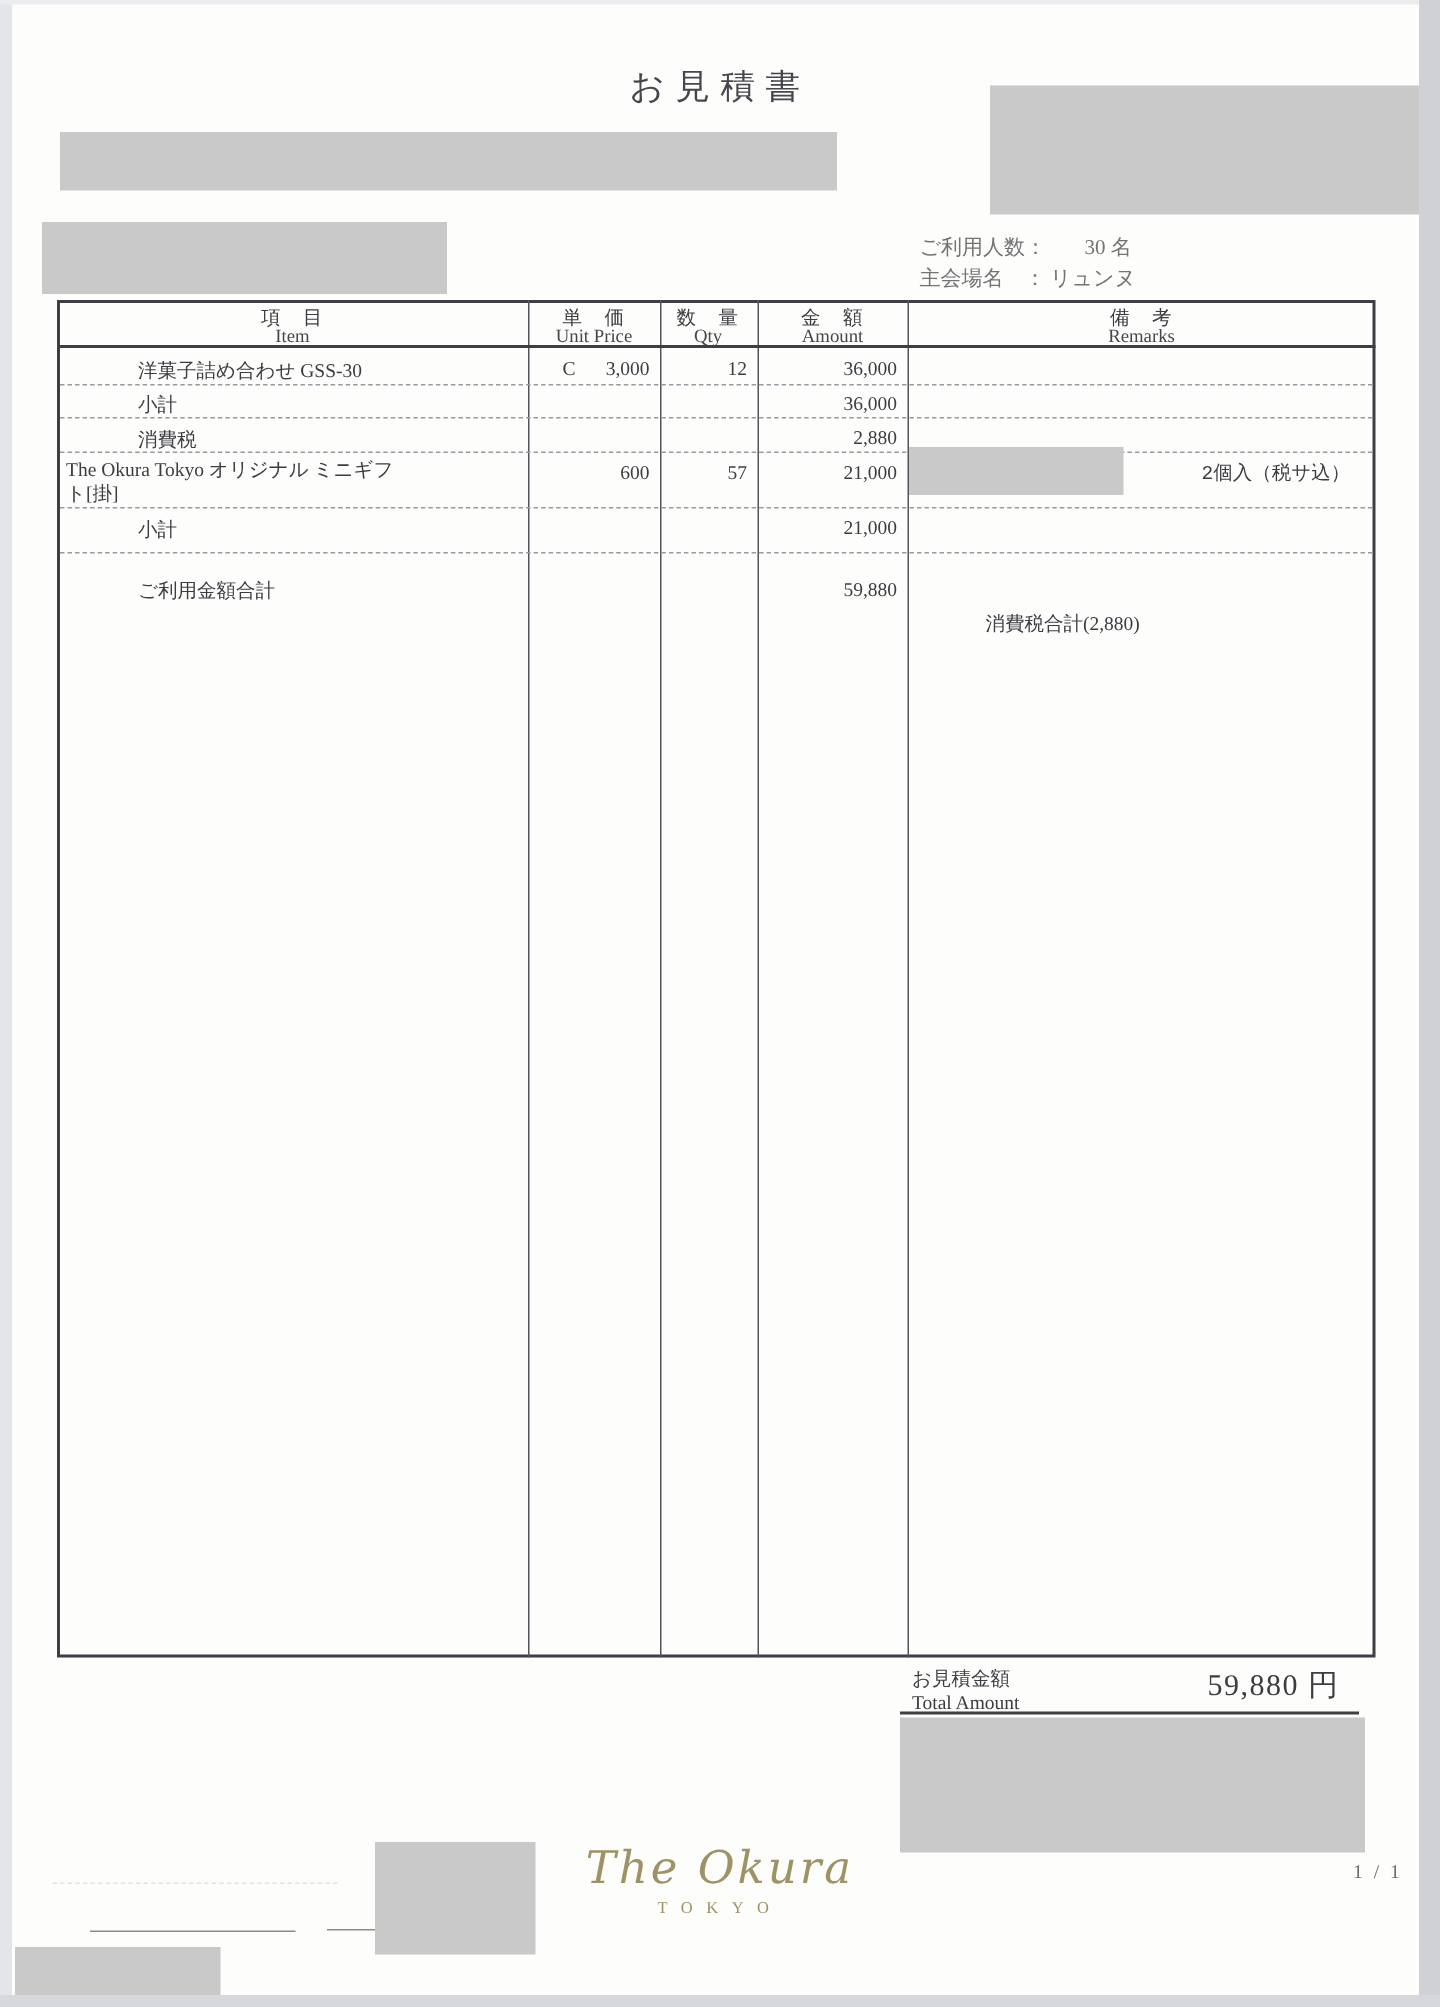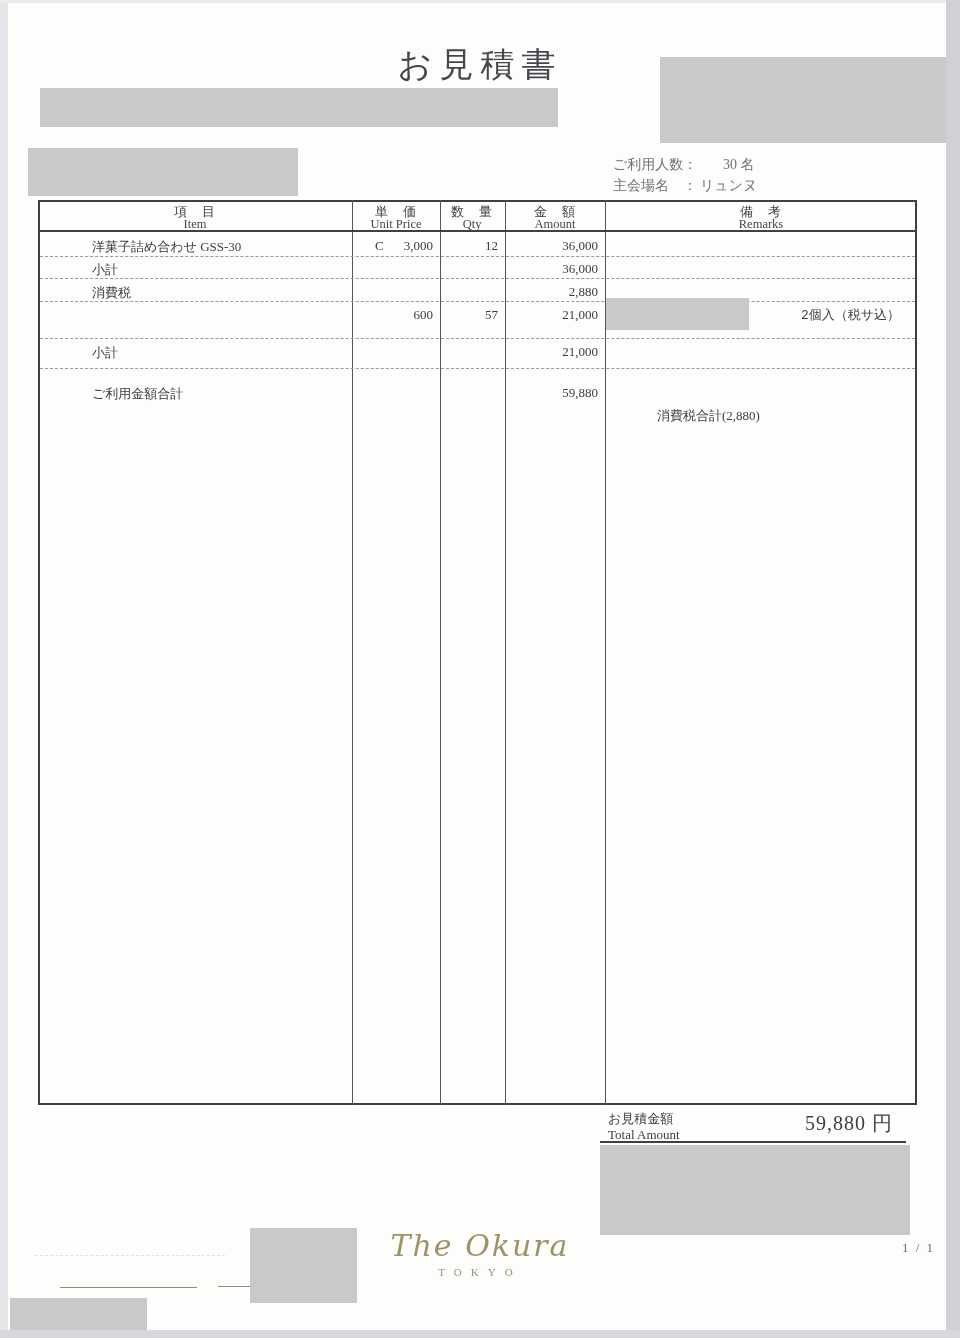--- a/index.html
+++ b/index.html
@@ -17,21 +17,21 @@
   .edge{position:absolute;background:#d6d7db;}
   .edge-left{left:0;top:0;width:8px;height:1338px;background:#e4e5e9;}
   .edge-top{left:0;top:0;width:960px;height:3px;background:#ebecee;}
   .edge-right{left:946px;top:0;width:14px;height:1338px;background:#d0d1d5;}
   .edge-bottom{left:0;top:1330px;width:960px;height:8px;background:#d7d8dc;}
 
   .redact{position:absolute;background:#c9c9c9;}
 
   .doc-title{
     position:absolute;left:0;top:42px;width:960px;text-align:center;
-    font-size:34px;letter-spacing:7px;color:#46474d;font-weight:400;
+    font-size:23px;letter-spacing:7px;color:#46474d;font-weight:400;
   }
 
   .meta-line{position:absolute;font-size:14px;color:#737373;white-space:pre;}
 
   
   .tbl-frame{
     position:absolute;left:38px;top:200px;width:879px;height:905px;
     border:2px solid #3e3f45;box-sizing:border-box;
   }
   .vline{position:absolute;top:200px;height:905px;width:1px;background:#54555b;}
@@ -114,20 +114,21 @@
   <div class="cell-r" style="right:527px;top:238px;">3,000</div>
   <div class="cell-r" style="right:462px;top:238px;">12</div>
   <div class="cell-r" style="right:362px;top:238px;">36,000</div>
 
   <div class="cell" style="left:44px;top:261px;">小計</div>
   <div class="cell-r" style="right:362px;top:261px;">36,000</div>
 
   <div class="cell" style="left:44px;top:284px;">消費税</div>
   <div class="cell-r" style="right:362px;top:284px;">2,880</div>
 
+  <div class="item-wrap" style="top:305px;">The Okura Tokyo オリジナル ミニギフト[掛]</div>
   <div class="cell-r" style="right:527px;top:307px;">600</div>
   <div class="cell-r" style="right:462px;top:307px;">57</div>
   <div class="cell-r" style="right:362px;top:307px;">21,000</div>
   <div class="redact" style="left:606px;top:298px;width:143px;height:32px;"></div>
   <div class="cell" style="left:753px;top:306px;font-family:Liberation Mono, monospace;">2個入（税サ込）</div>
 
   <div class="cell" style="left:44px;top:344px;">小計</div>
   <div class="cell-r" style="right:362px;top:344px;">21,000</div>
 
   <div class="cell" style="left:44px;top:385px;">ご利用金額合計</div>

